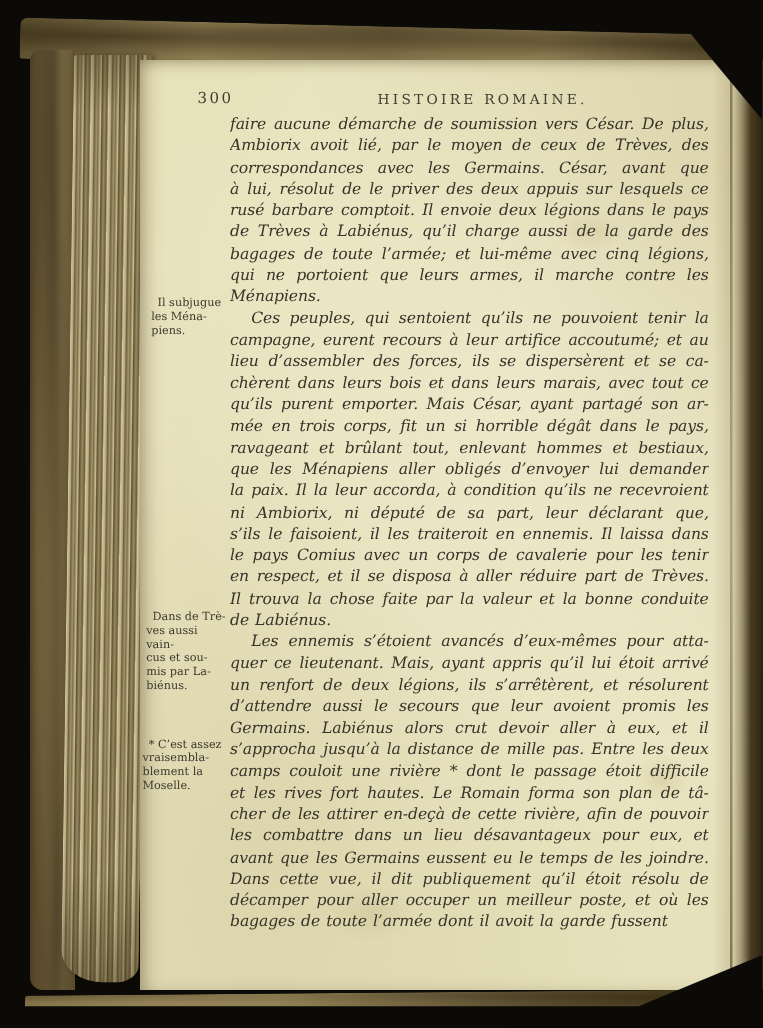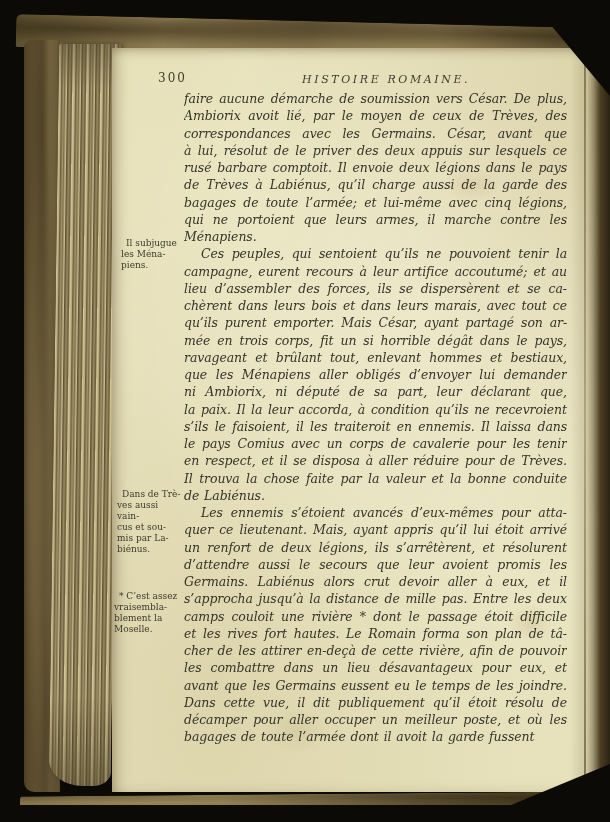--- a/index.html
+++ b/index.html
@@ -81,21 +81,21 @@
     border-radius:3px;
   }
 
   
   .pagenum{
     position:absolute;left:46px;top:23px;
     font-size:12px;letter-spacing:2px;color:#413d30;
   }
   .runtitle{
     position:absolute;left:190px;top:25px;
-    font-size:11px;letter-spacing:2.6px;color:#413d30;white-space:nowrap;font-style:italic;
+    font-size:11px;letter-spacing:2.6px;color:#413d30;white-space:nowrap;
   }
 
   
   .text-block{position:absolute;left:72px;top:42px;width:383px;font-style:italic;}
   .line{
     font-size:12.5px;letter-spacing:-0.1px;line-height:17.25px;height:17.25px;
     text-align:justify;text-align-last:justify;overflow:hidden;white-space:normal;
     word-spacing:1px;
   }
   .line.last{text-align-last:left;}
@@ -145,25 +145,25 @@
         <div class="line">qui ne portoient que leurs armes, il marche contre les</div>
         <div class="line last">Ménapiens.</div>
         <div class="line indent">Ces peuples, qui sentoient qu’ils ne pouvoient tenir la</div>
         <div class="line">campagne, eurent recours à leur artifice accoutumé; et au</div>
         <div class="line">lieu d’assembler des forces, ils se dispersèrent et se ca-</div>
         <div class="line">chèrent dans leurs bois et dans leurs marais, avec tout ce</div>
         <div class="line">qu’ils purent emporter. Mais César, ayant partagé son ar-</div>
         <div class="line">mée en trois corps, fit un si horrible dégât dans le pays,</div>
         <div class="line">ravageant et brûlant tout, enlevant hommes et bestiaux,</div>
         <div class="line">que les Ménapiens aller obligés d’envoyer lui demander</div>
+        <div class="line">la paix. Il la leur accorda, à condition qu’ils ne recevroient</div>
         <div class="line">ni Ambiorix, ni député de sa part, leur déclarant que,</div>
-        <div class="line">la paix. Il la leur accorda, à condition qu’ils ne recevroient</div>
         <div class="line">s’ils le faisoient, il les traiteroit en ennemis. Il laissa dans</div>
         <div class="line">le pays Comius avec un corps de cavalerie pour les tenir</div>
-        <div class="line">en respect, et il se disposa à aller réduire pour de Trèves.</div>
+        <div class="line">en respect, et il se disposa à aller réduire part de Trèves.</div>
         <div class="line">Il trouva la chose faite par la valeur et la bonne conduite</div>
         <div class="line last">de Labiénus.</div>
         <div class="line indent">Les ennemis s’étoient avancés d’eux-mêmes pour atta-</div>
         <div class="line">quer ce lieutenant. Mais, ayant appris qu’il lui étoit arrivé</div>
         <div class="line">un renfort de deux légions, ils s’arrêtèrent, et résolurent</div>
         <div class="line">d’attendre aussi le secours que leur avoient promis les</div>
         <div class="line">Germains. Labiénus alors crut devoir aller à eux, et il</div>
         <div class="line">s’approcha jusqu’à la distance de mille pas. Entre les deux</div>
         <div class="line">camps couloit une rivière * dont le passage étoit difficile</div>
         <div class="line">et les rives fort hautes. Le Romain forma son plan de tâ-</div>

